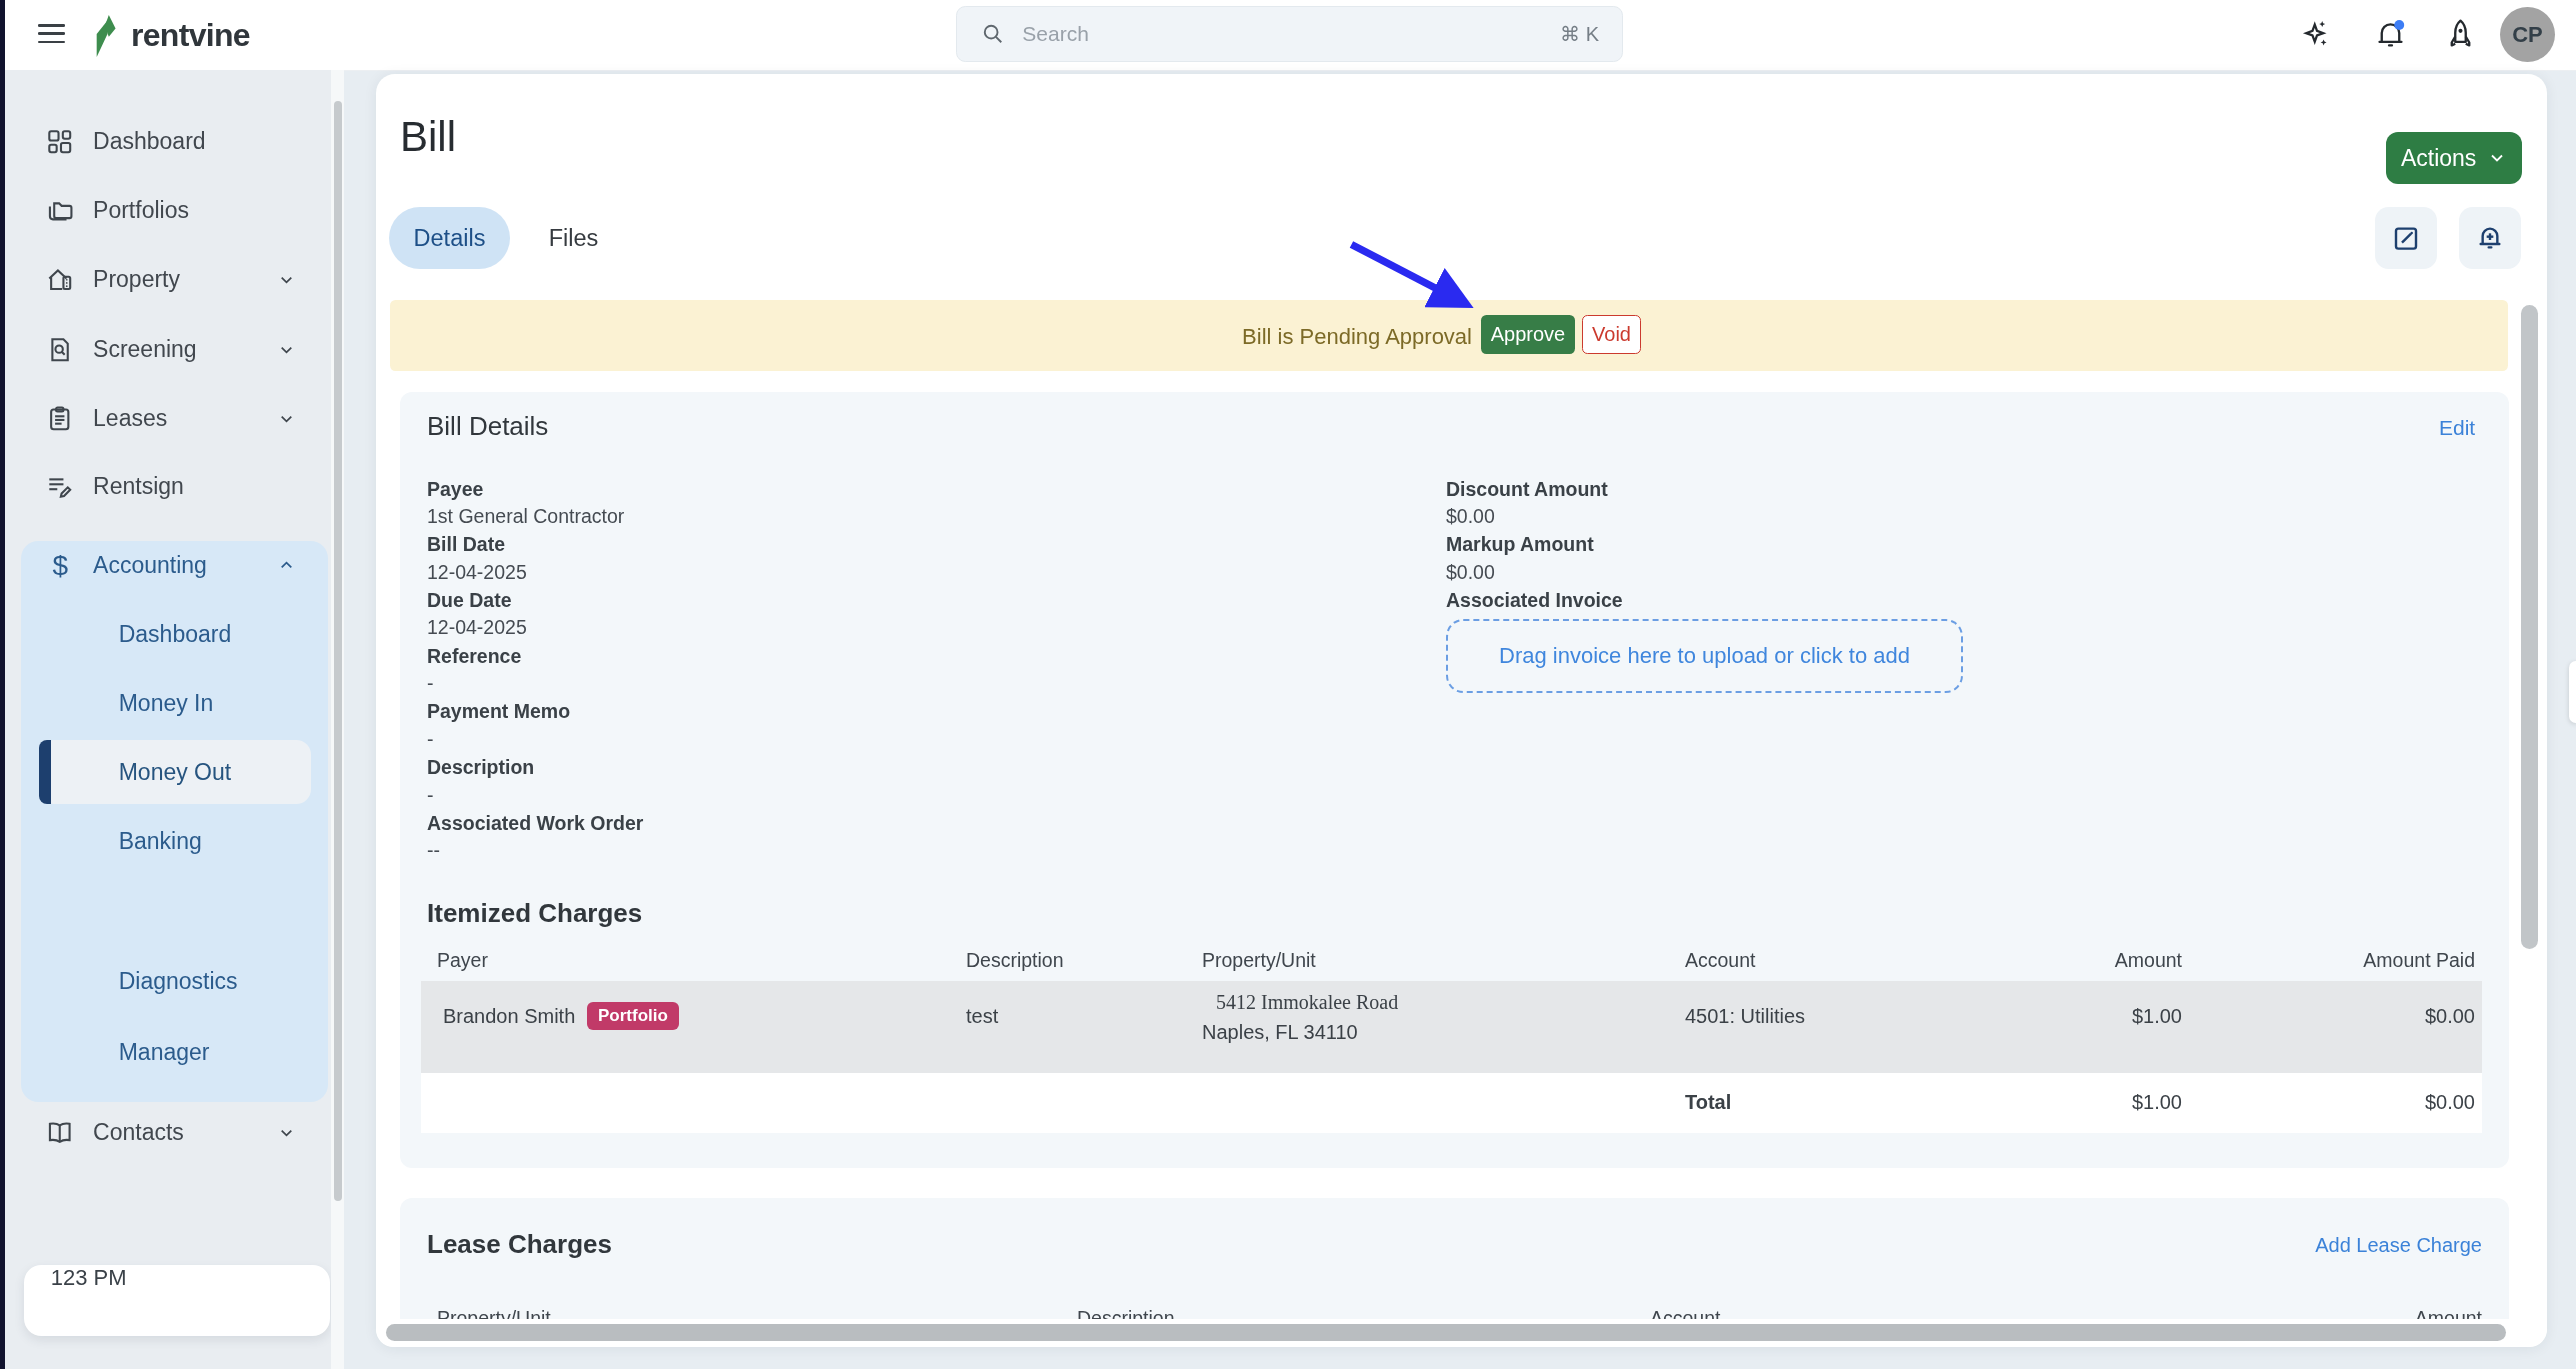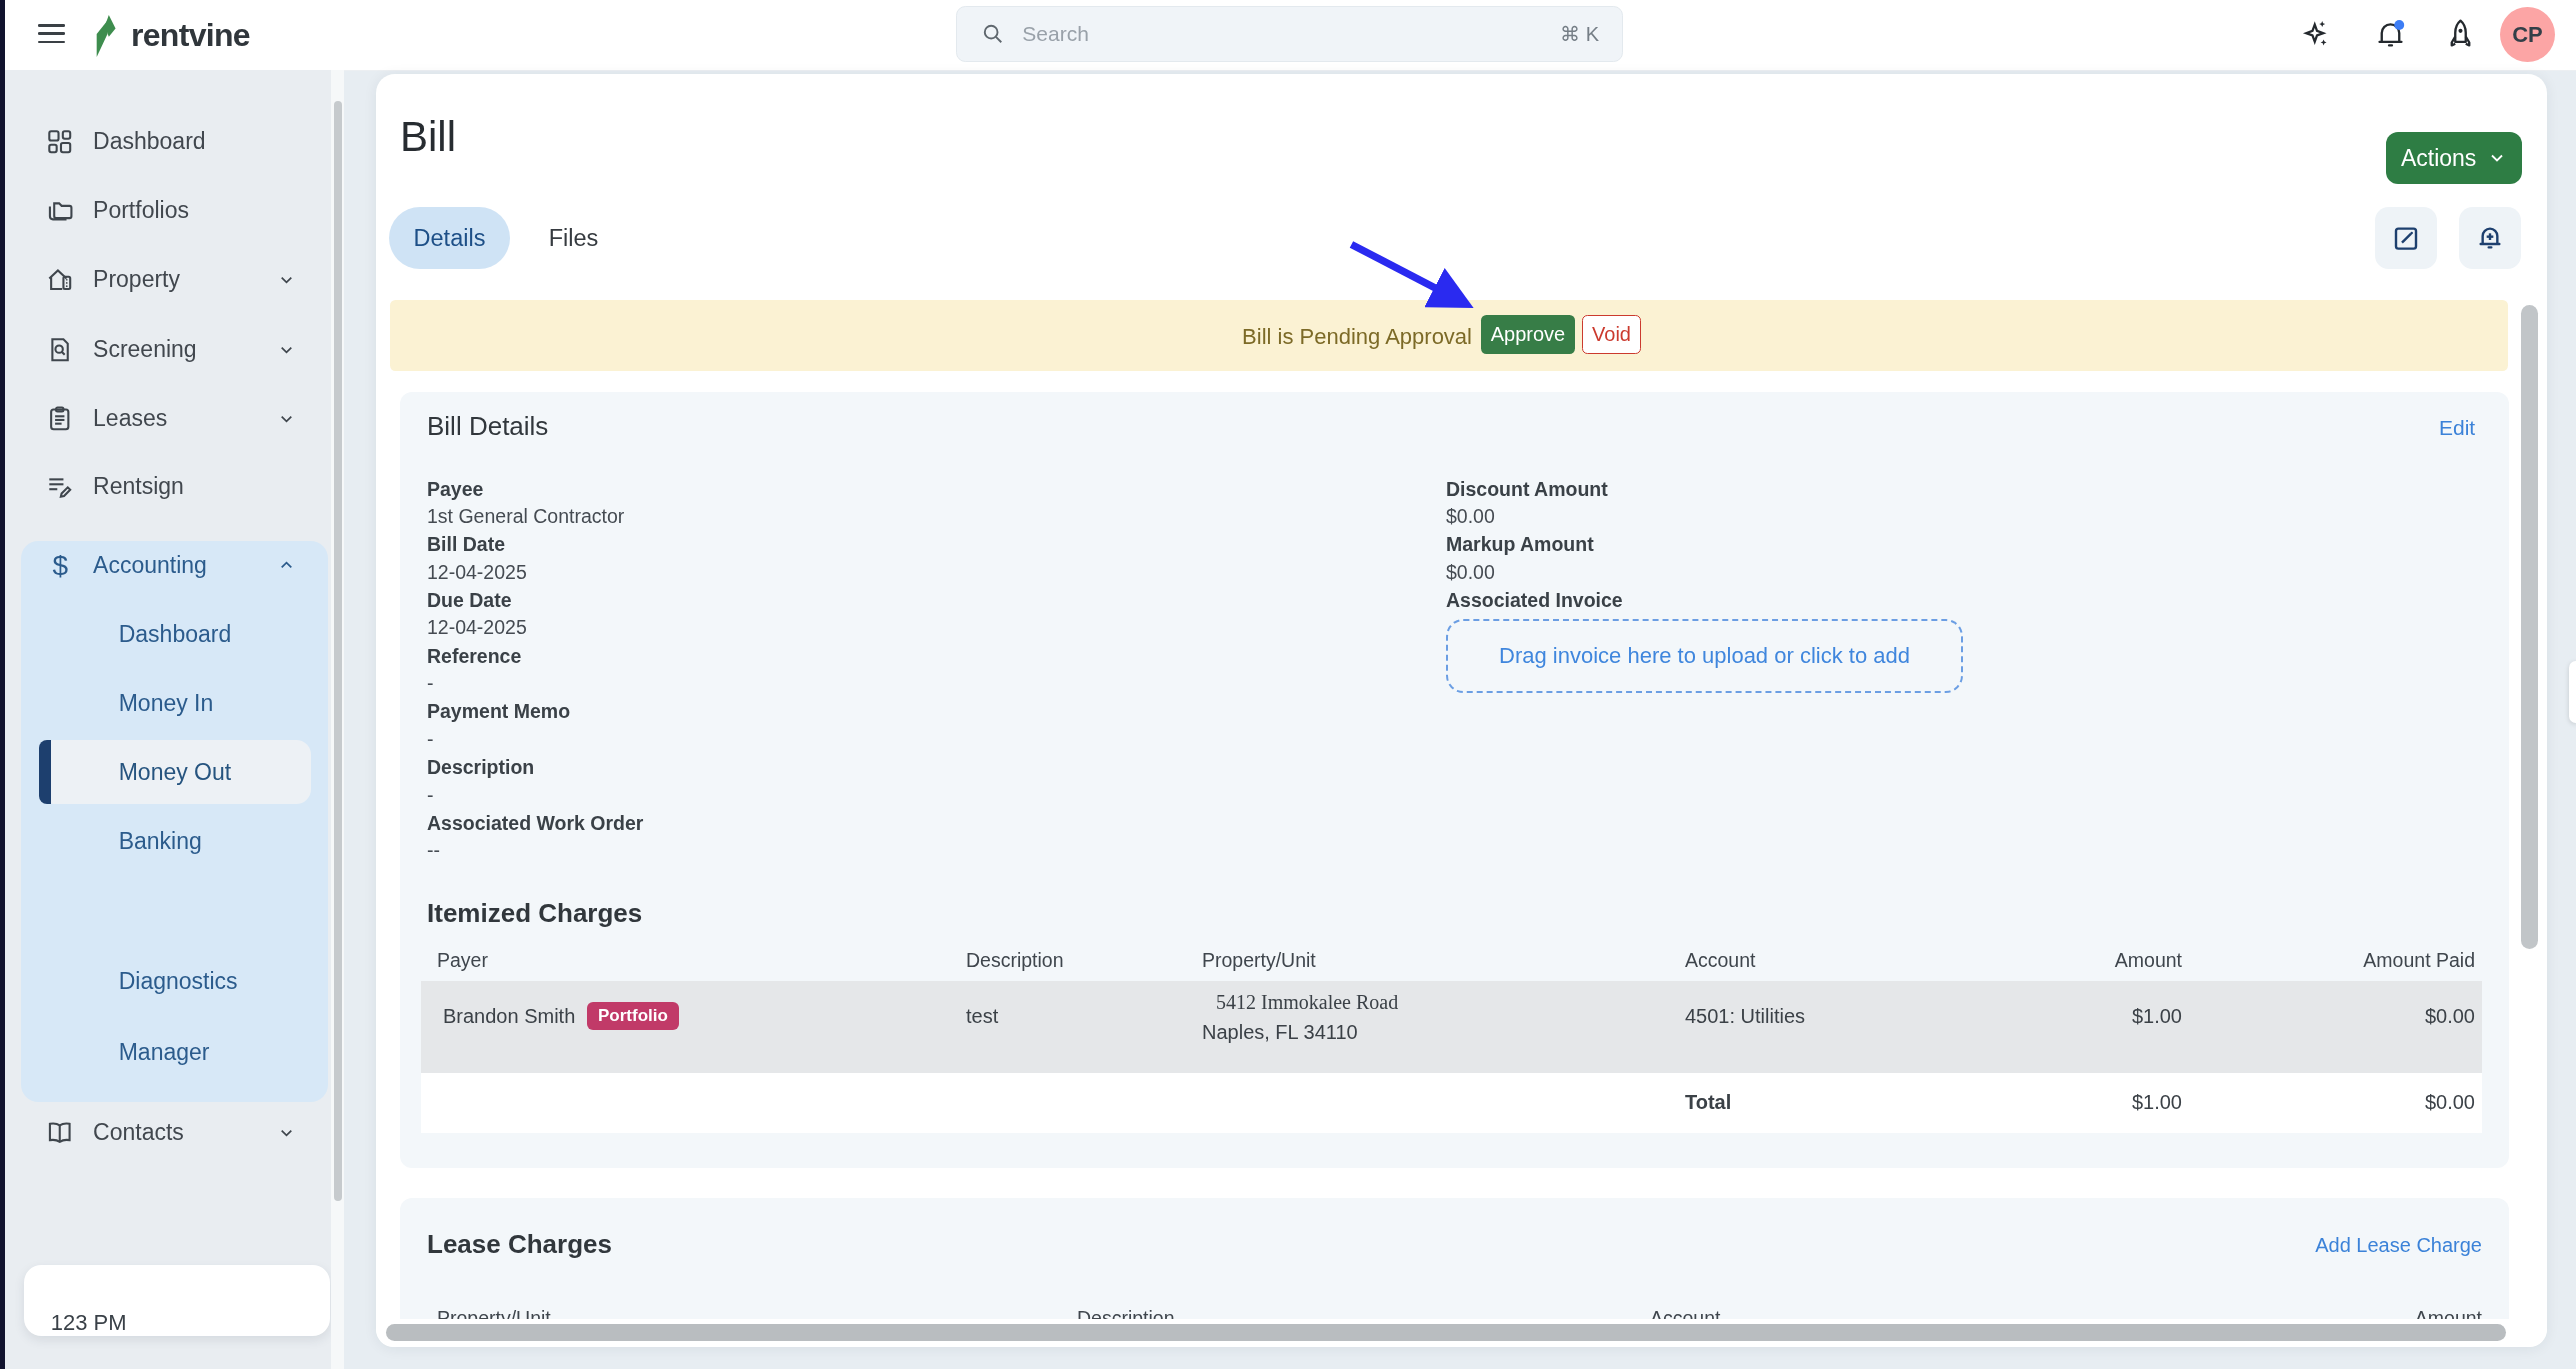--- a/index.html
+++ b/index.html
@@ -11,35 +11,35 @@
   .navbar{left:0;top:0;width:2576px;height:70px;background:#ffffff;border-bottom:0.7px solid #eceff2;}
   .left-strip{left:0;top:0;width:4.7px;height:1370px;background:#11132e;z-index:60;}
   .burger span{display:block;width:27px;height:2.7px;background:#3a4045;border-radius:1.3px;margin:5.4px 0;}
   .logo-text{font-size:32px;font-weight:700;color:#30363b;letter-spacing:-0.7px;}
   .search{left:956px;top:6px;width:667px;height:56px;background:#f0f4f8;border:1.3px solid #e3e9ee;
           border-radius:9.4px;display:flex;align-items:center;padding:0 23px;box-sizing:border-box;}
   .search input{flex:1;border:none;outline:none;background:transparent;font-size:21px;
           color:#5a6268;font-family:"Liberation Sans",sans-serif;margin-left:14.8px;}
   .search input::placeholder{color:#99a1a9;}
   .kbd{font-size:20px;color:#757e86;}
-  .avatar{left:2500px;top:7.4px;width:55px;height:55px;border-radius:50%;background:#fca5a5;
+  .avatar{left:2500px;top:7.4px;width:55px;height:55px;border-radius:50%;background:#a3a3a3;
           display:flex;align-items:center;justify-content:center;font-size:22px;font-weight:700;color:#333f48;}
   
   .sidebar{left:4.7px;top:70px;width:335px;height:1300px;background:#e9edf1;}
   .side-item{position:absolute;left:16px;width:307px;height:67px;display:flex;align-items:center;cursor:pointer;}
   .side-item .ic{width:31px;height:31px;margin-left:24px;flex:0 0 31px;display:flex;align-items:center;justify-content:center;}
   .side-item .lbl{font-size:23px;color:#41474e;margin-left:17.4px;flex:1;}
   .side-item .chev{margin-right:29.5px;}
   .acct-group{left:16px;top:471px;width:307px;height:561px;background:#d7e8f7;border-radius:17.4px;}
   .acct-sub{position:absolute;left:16px;width:307px;height:67px;display:flex;align-items:center;cursor:pointer;}
   .acct-sub .lbl{font-size:23px;color:#2b5b8c;margin-left:98px;}
   .sel-pill{left:34px;top:670px;width:272px;height:64px;background:#edf1f5;border-radius:14.8px;}
   .sel-bar{left:34px;top:670px;width:12px;height:64px;background:#1d3f6e;border-radius:8px 0 0 8px;}
   .time-card{left:19px;top:1195px;width:306px;height:71px;background:#ffffff;border-radius:17.4px;
-             box-shadow:0 4px 10.7px rgba(40,50,70,.10);display:flex;align-items:flex-end;}
+             box-shadow:0 4px 10.7px rgba(40,50,70,.10);display:flex;align-items:flex-start;}
   .time-card span{font-size:22px;color:#3a4148;margin-left:27px;}
   .side-scroll-track{left:326px;top:0px;width:13.4px;height:1300px;background:#f6f8f9;}
   .side-scroll-thumb{left:329px;top:31px;width:8.7px;height:1100px;background:#c6cacd;border-radius:4.7px;}
   
   .main-card{left:376px;top:74px;width:2171px;height:1273px;background:#ffffff;border-radius:19px;
              box-shadow:0 1.3px 13.4px rgba(30,40,60,.07);}
   .page-title{left:400px;top:113px;font-size:42px;font-weight:500;color:#272c31;}
   .actions-btn{left:2386px;top:132px;width:136px;height:52px;background:#2e7d44;border-radius:12px;
                display:flex;align-items:center;justify-content:center;gap:10.7px;cursor:pointer;}
   .actions-btn span{color:#fff;font-size:23px;}

